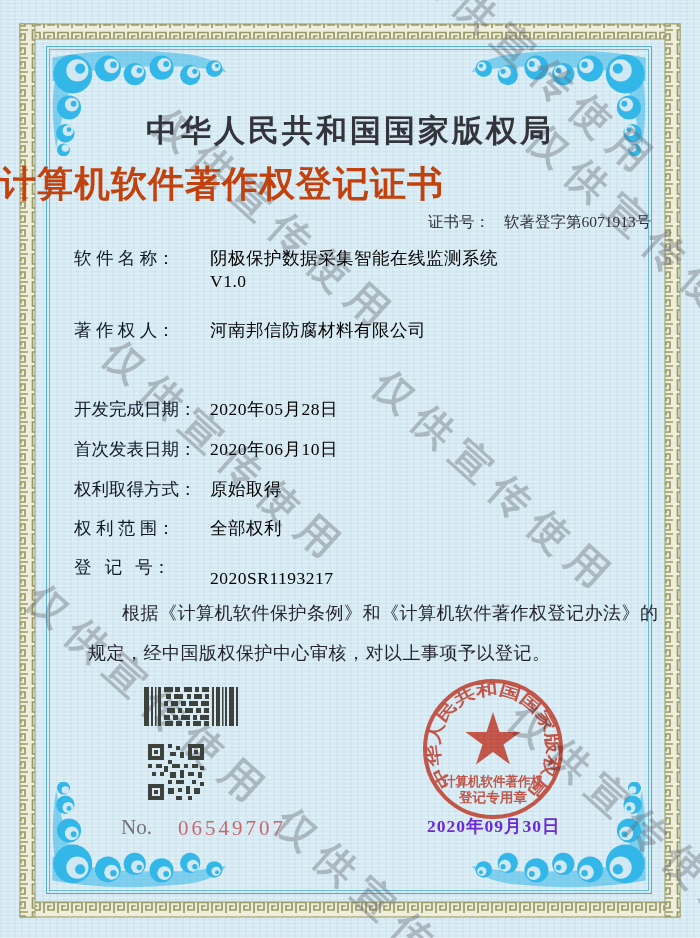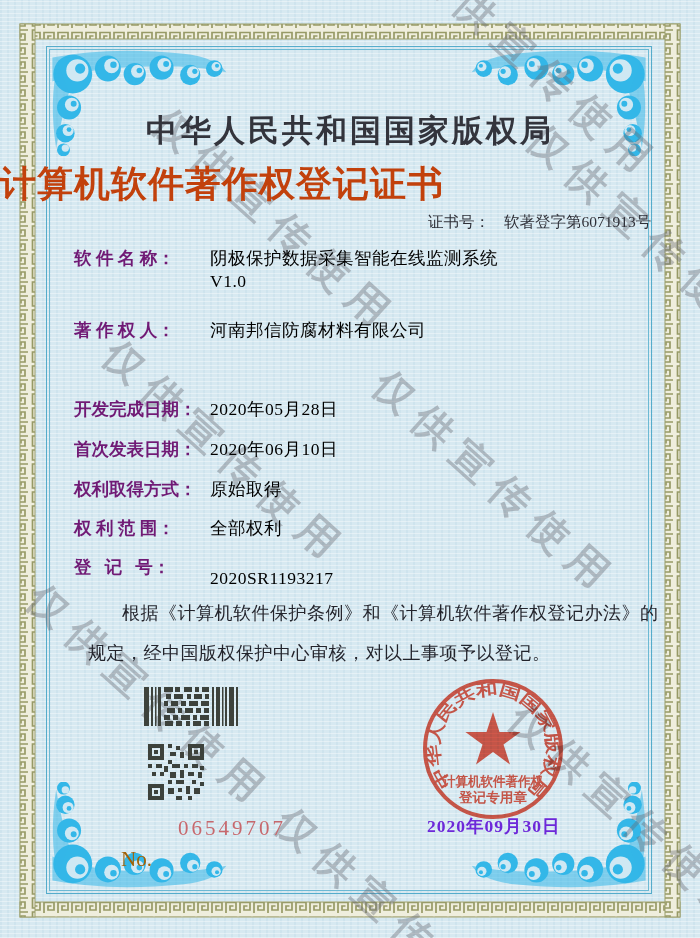--- a/index.html
+++ b/index.html
@@ -20,25 +20,25 @@
   
   .blue-frame{left:46px;top:46px;width:604px;height:846px;border:1px solid #55accb;}
   .blue-frame-inner{position:absolute;inset:2px;border:1px solid #6cb9d4;}
   
   .authority{left:0;top:110px;width:100%;text-align:center;
     font-size:31px;font-weight:bold;letter-spacing:3px;color:#33343c;}
   .cert-title{left:0;top:160px;width:100%;text-align:left;
     font-size:36px;font-weight:bold;letter-spacing:1px;color:#c2410c;}
   .certno{left:428px;top:212px;font-size:15.5px;font-weight:normal;color:#2f3038;display:flex;gap:14px;}
   
-  .f-label{position:absolute;left:74px;font-size:17.5px;font-weight:bold;color:#701a75;white-space:pre;}
+  .f-label{position:absolute;left:74px;font-size:17.5px;font-weight:normal;color:#0f172a;white-space:pre;}
   .f-value{position:absolute;left:210px;font-size:17.5px;font-weight:500;color:#000000;letter-spacing:.5px;white-space:pre;}
   .statement{font-size:18px;color:#23242c;letter-spacing:.5px;text-align:center;}
   
-  .serial-label{left:121px;top:815px;font-size:21px;color:#a16207;margin-top:32px;}
+  .serial-label{left:121px;top:815px;font-size:21px;color:#737373;}
   .serial-num{left:166px;top:816px;font-size:21px;color:#c7686d;letter-spacing:3px;font-weight:500;margin-left:12px;}
   .issue-date{left:427px;top:814px;font-size:17.5px;font-weight:bold;color:#6d28d9;letter-spacing:1px;}
   
   .wm{position:absolute;transform-origin:0 0;transform:rotate(42deg);
       font-size:40px;font-weight:600;letter-spacing:12px;color:rgba(104,108,118,.40);white-space:pre;}
   .seal-wrap{left:420px;top:676px;width:146px;height:146px;mix-blend-mode:multiply;opacity:.93;}
   .barcode{left:144px;top:687px;}
   .qr{left:148px;top:744px;}
   .orn{width:185px;height:112px;}
 </style>

